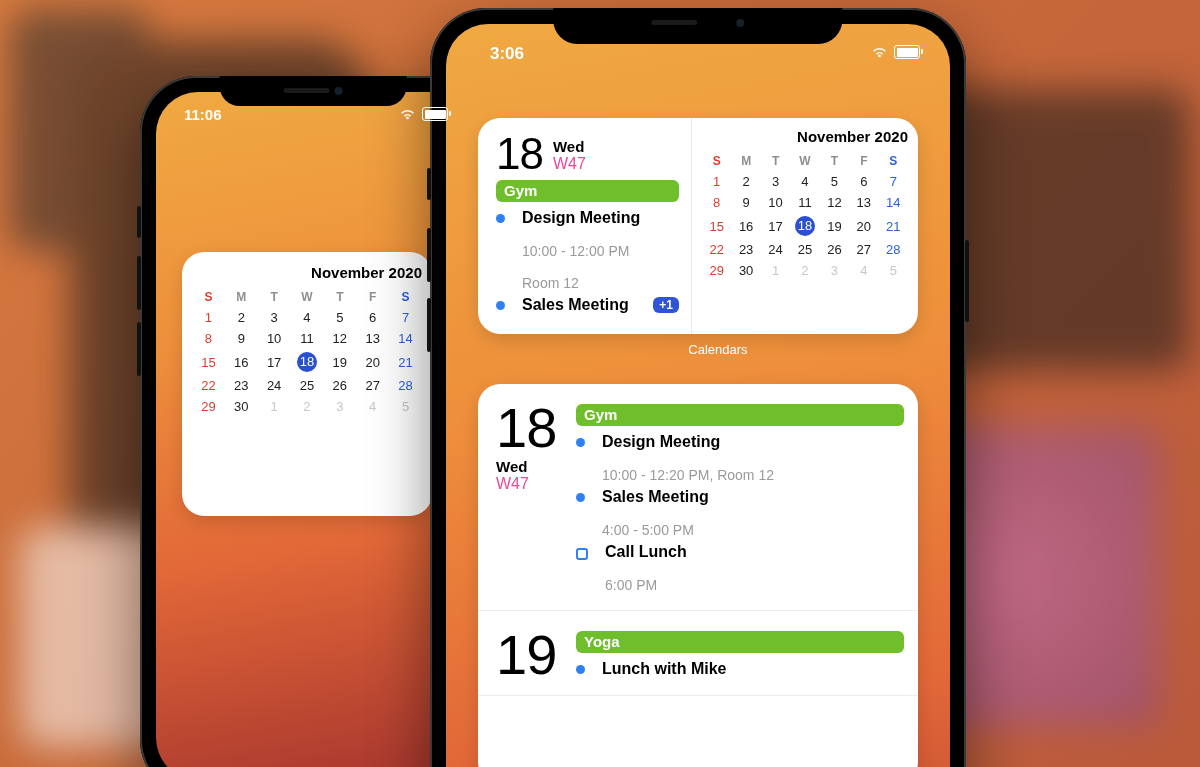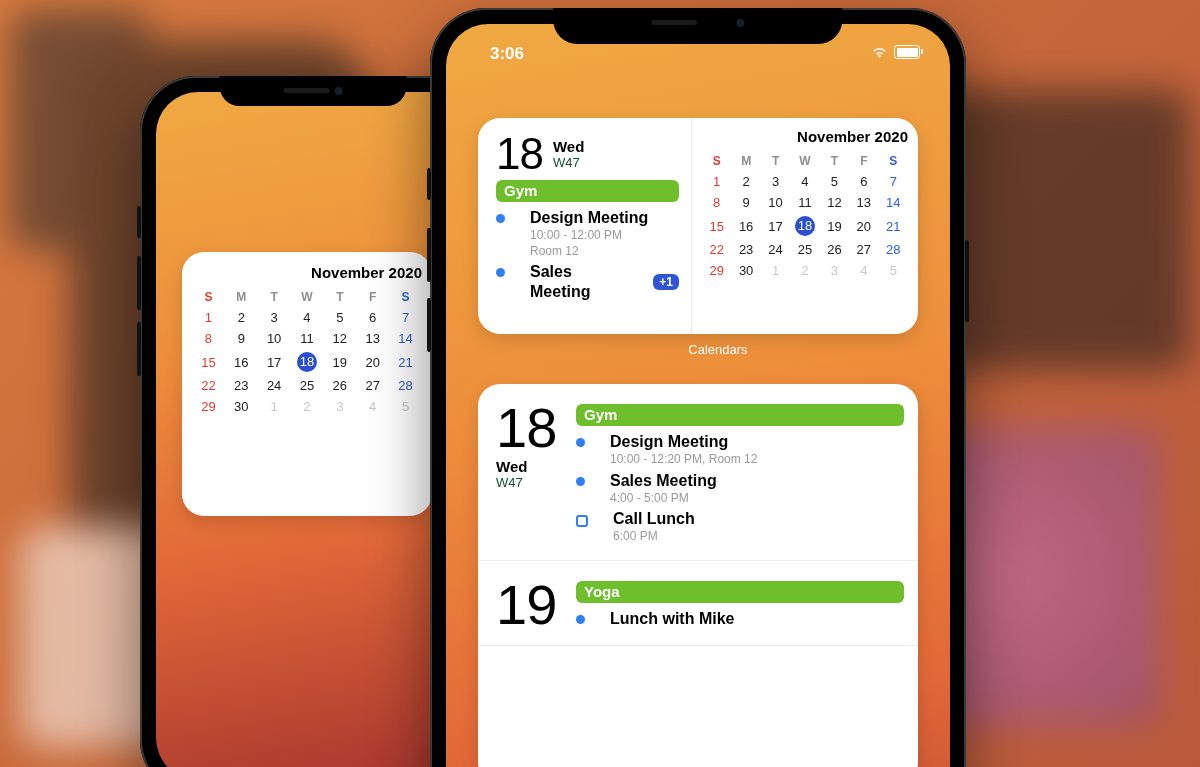--- a/index.html
+++ b/index.html
@@ -47,29 +47,29 @@
 
   
   .w-lrg{left:32px;top:360px;width:440px;height:400px;padding:0;}
   .w-lrg .dayblock{display:flex;padding:16px 14px 12px 18px;border-bottom:1px solid #ededed;}
   .w-lrg .dcol{width:80px;text-align:left;}
   .w-lrg .ecol{flex:1;min-width:0;}
 
   .big-daynum{font-size:44px;font-weight:300;line-height:1;letter-spacing:-1px;}
   .big-daynum.xl{font-size:56px;}
   .wd{font-size:15px;font-weight:700;margin-top:2px;}
-  .wk{font-size:13px;color:#14532d;font-weight:500;}
+  .wk{font-size:16px;color:#ec4899;font-weight:500;}
 
   .allday{background:#6fbf2d;color:#fff;font-weight:700;border-radius:6px;padding:2px 8px 3px;font-size:15px;margin:4px 0 6px;}
-  .ev{display:flex;align-items:flex-start;gap:25px;margin:3px 0;}
+  .ev{display:flex;align-items:flex-start;gap:17px;margin:3px 0;}
   .dot{width:9px;height:9px;border-radius:50%;background:#2f7ff5;margin-top:6px;flex-shrink:0;}
   .dot.hollow{background:#fff;border:2px solid #2f7ff5;width:8px;height:8px;border-radius:3px;}
   .ev .tx{flex:1;min-width:0;}
   .ev .ttl{font-weight:700;font-size:16px;line-height:1.25;}
-  .ev .sub{font-size:12px;color:#9a9a9a;line-height:1.3;}
+  .ev .sub{font-size:14px;color:#9a9a9a;line-height:1.3;margin-top:14px;}
   .more-badge{display:inline-block;background:#2f55d4;color:#fff;font-size:12px;font-weight:700;padding:1px 6px;border-radius:6px;margin-left:auto;align-self:center;}
 
   
   .mhead{text-align:right;font-weight:700;font-size:15px;margin-bottom:6px;}
   .mgrid{width:100%;table-layout:fixed;border-collapse:collapse;font-size:13px;}
   .mgrid th{font-weight:600;color:#8f8f8f;padding:3px 0;font-size:12px;}
   .mgrid th.sun{color:#e23b2e;}
   .mgrid th.sat{color:#2a5fe0;}
   .mgrid td{text-align:center;padding:3px 0;color:#222;font-weight:500;}
   .mgrid td.sun{color:#e23b2e;}
@@ -94,20 +94,31 @@
       <div class="blob e"></div>
   </div>
 
   <div class="phone back">
     <div class="btn l1"></div>
       <div class="btn l2"></div>
       <div class="btn l3"></div>
       <div class="btn r1"></div>
     <div class="notch"></div>
     <div class="screen">
+      <div class="status">
+        <span class="time">11:06</span>
+        <span class="icons">
+          <svg class="wifi" viewBox="0 0 20 14">
+              <path fill="#fff" d="M10 13.2a1.6 1.6 0 1 0 0-3.2 1.6 1.6 0 0 0 0 3.2zm-4.3-4.5 1.4 1.4a4 4 0 0 1 5.8 0l1.4-1.4a6 6 0 0 0-8.6 0zM2.4 5.4l1.4 1.4a8.6 8.6 0 0 1 12.4 0l1.4-1.4a10.6 10.6 0 0 0-15.2 0z"></path>
+            </svg>
+          <span class="batt">
+              <i></i>
+            </span>
+        </span>
+      </div>
 
       <div class="widget w-back">
         <div class="mhead">November 2020</div>
         <table class="mgrid">
             <thead>
               <tr id="bk-dow">
                 <th class="sun">S</th>
                 <th>M</th>
                 <th>T</th>
                 <th>W</th>

